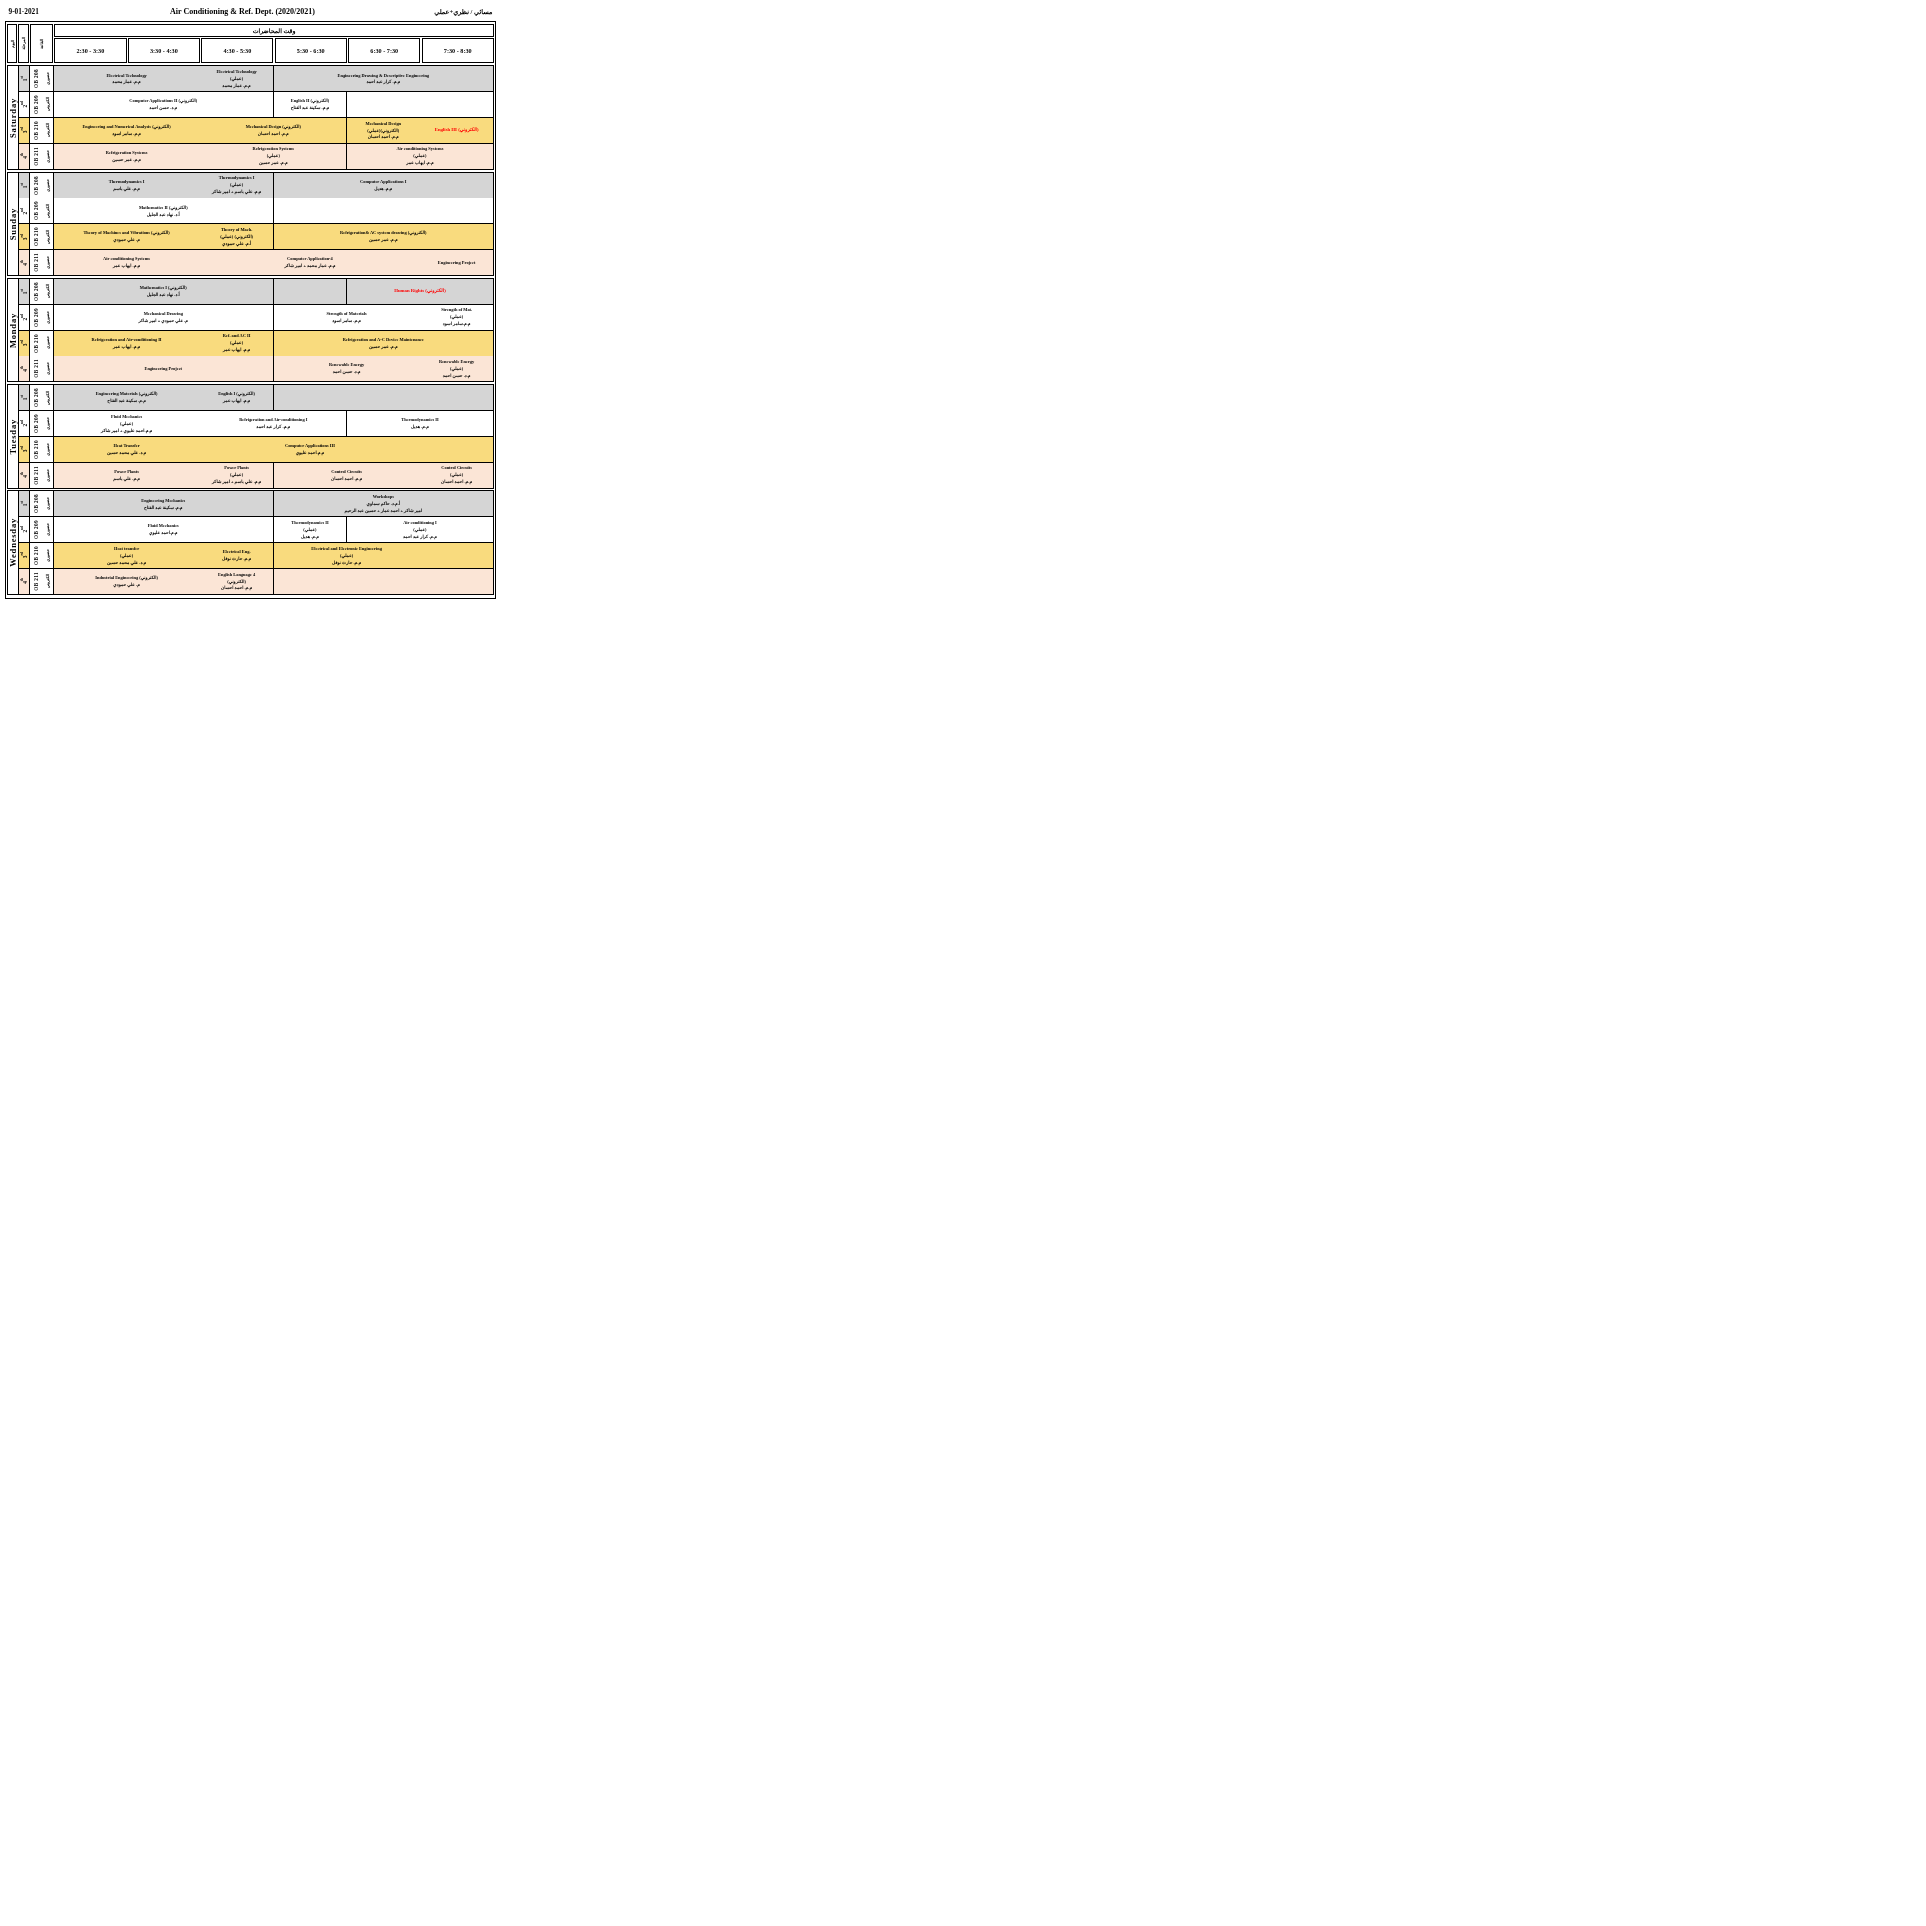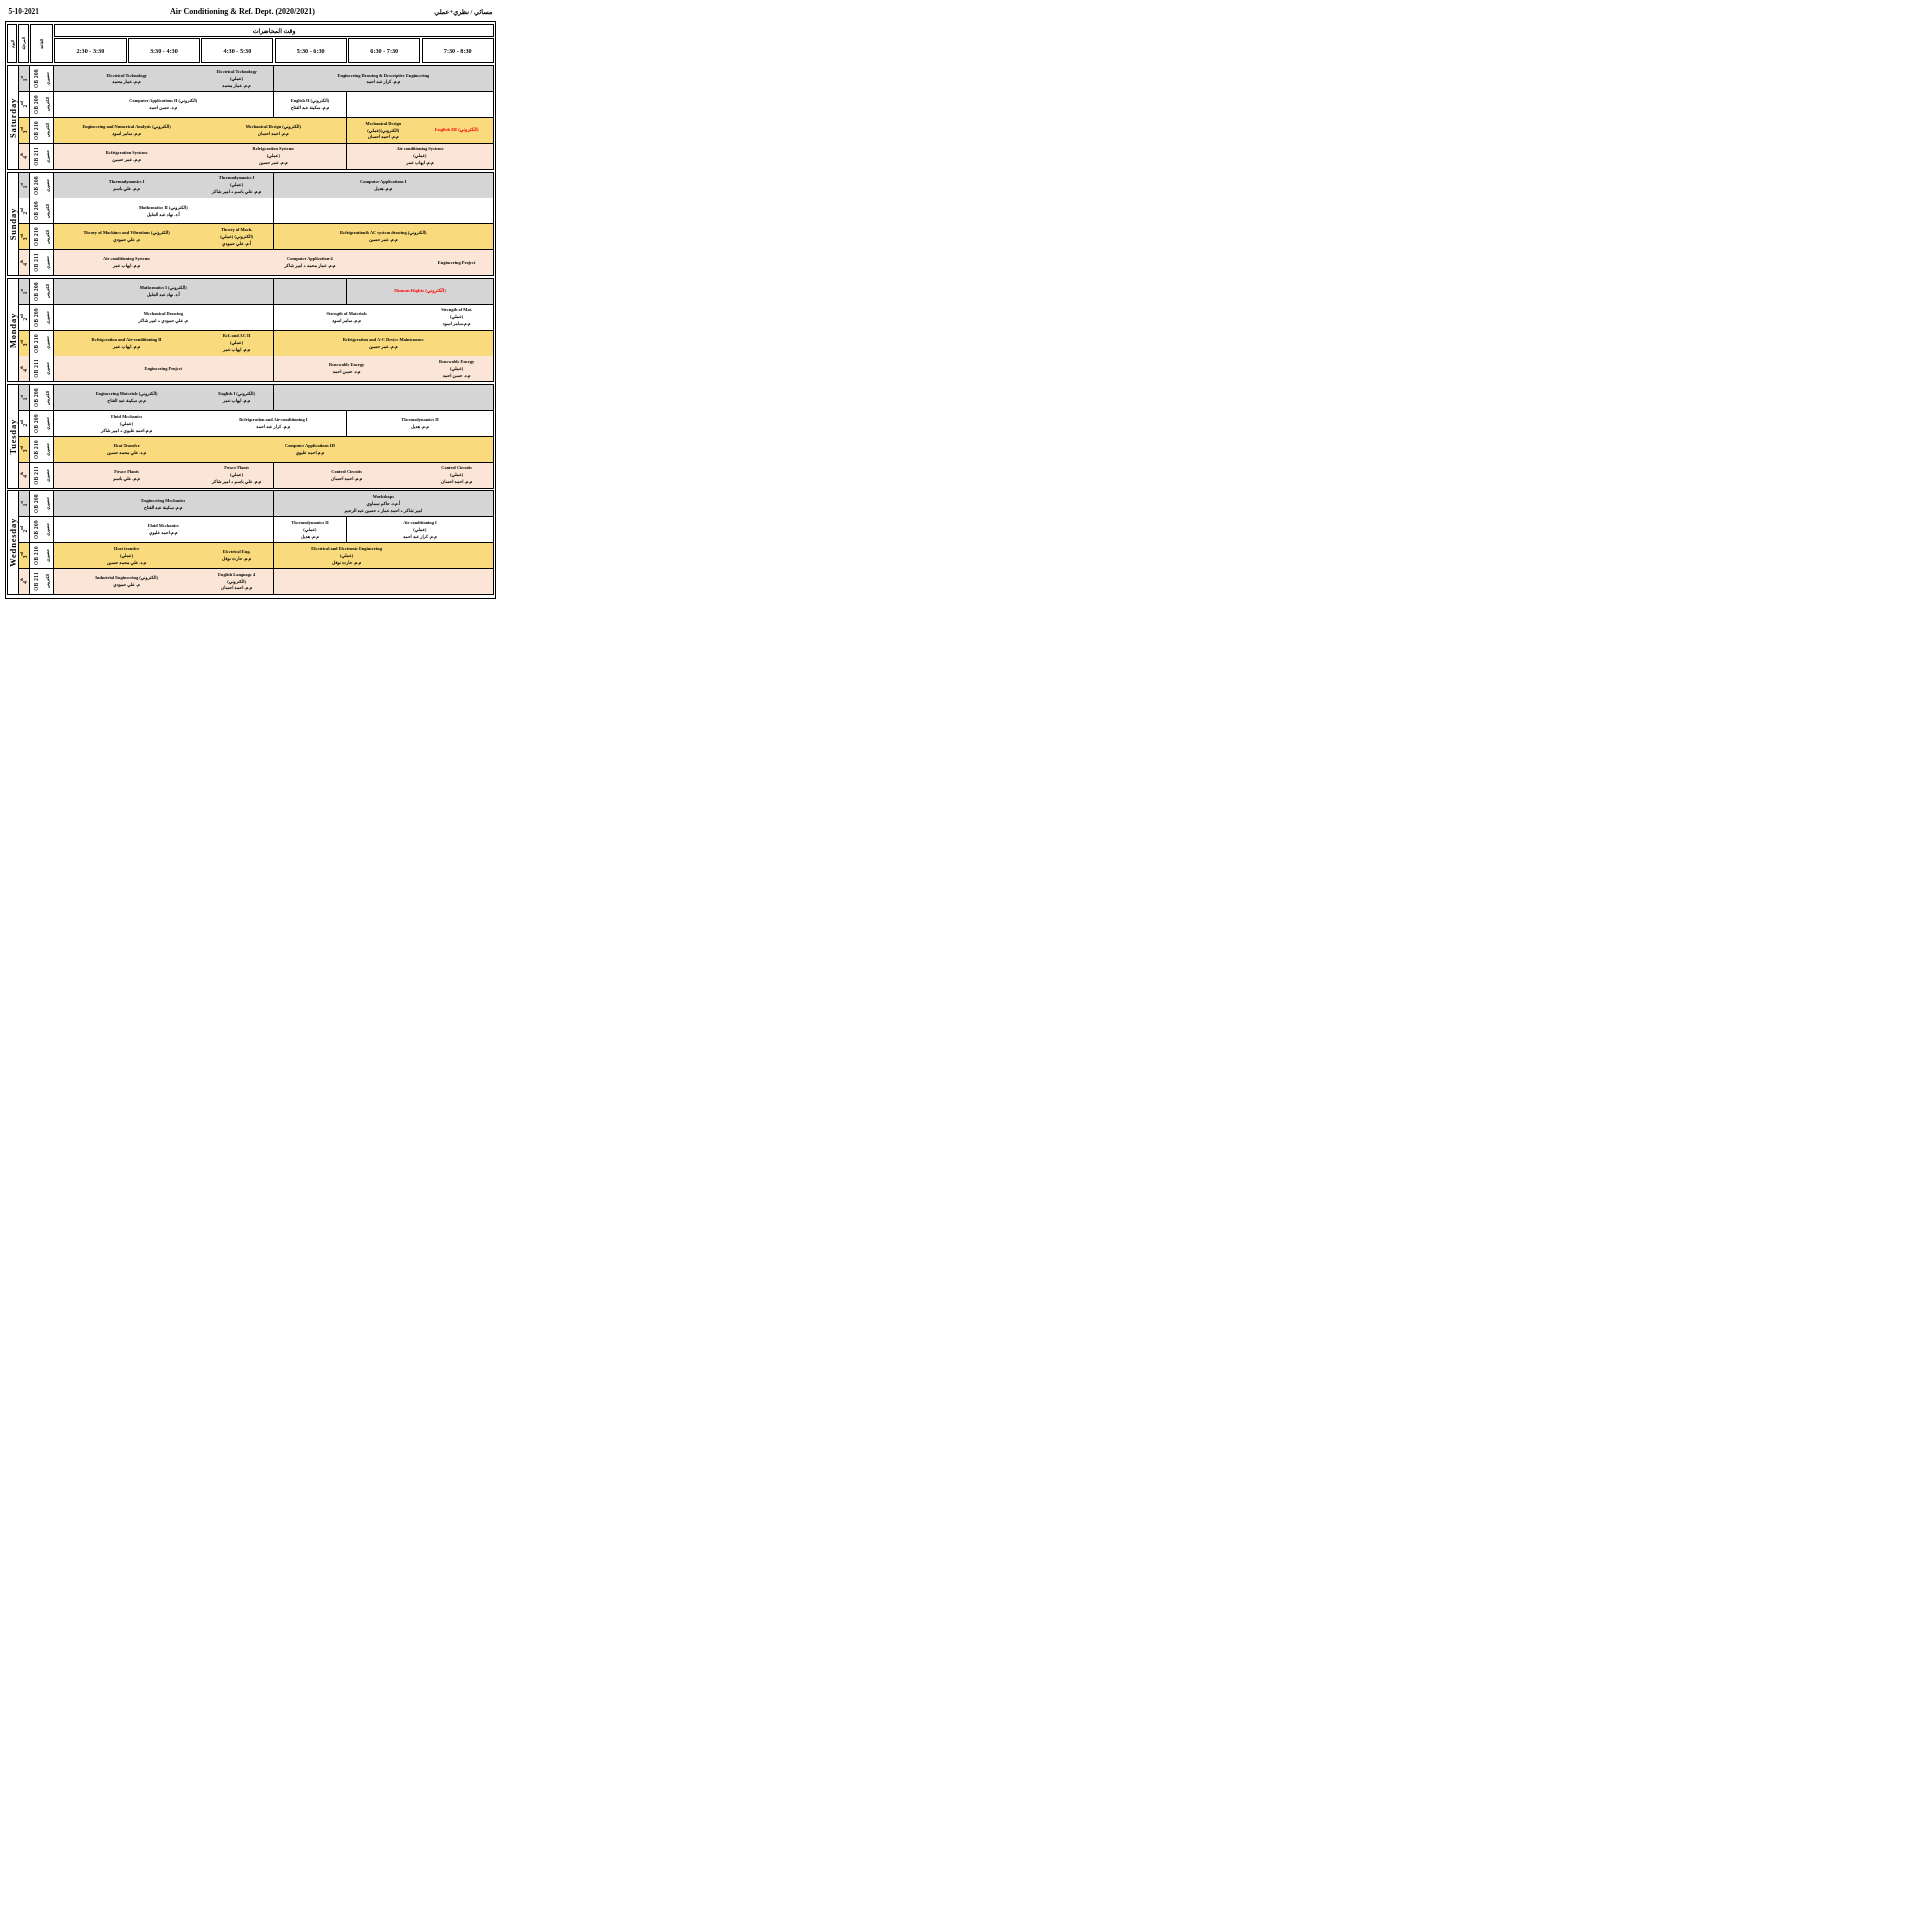--- a/index.html
+++ b/index.html
@@ -41,21 +41,21 @@
   .course { flex-direction:column; padding:1.2px 1.9px; text-align:center; row-gap:1.2px; }
   .course .ln { font-weight:bold; font-size:4.4px; line-height:1.3; }
   .course.red .ln { color:#ff0000; font-size:4.8px; }
 </style>
 </head>
 <body>
 
 <div class="page">
 
   <div class="top">
-    <div class="date">5-10-2021</div>
+    <div class="date">9-01-2021</div>
     <div class="title">Air Conditioning &amp; Ref. Dept. (2020/2021)</div>
     <div class="subtitle">مسائي / نظري+عملي</div>
   </div>
 
   <div class="frame">
 
     <div class="hdr">
       <div class="hcell" style="grid-column:1;grid-row:1/span 2">
         <span class="rot att-t">اليوم</span>
       </div>

